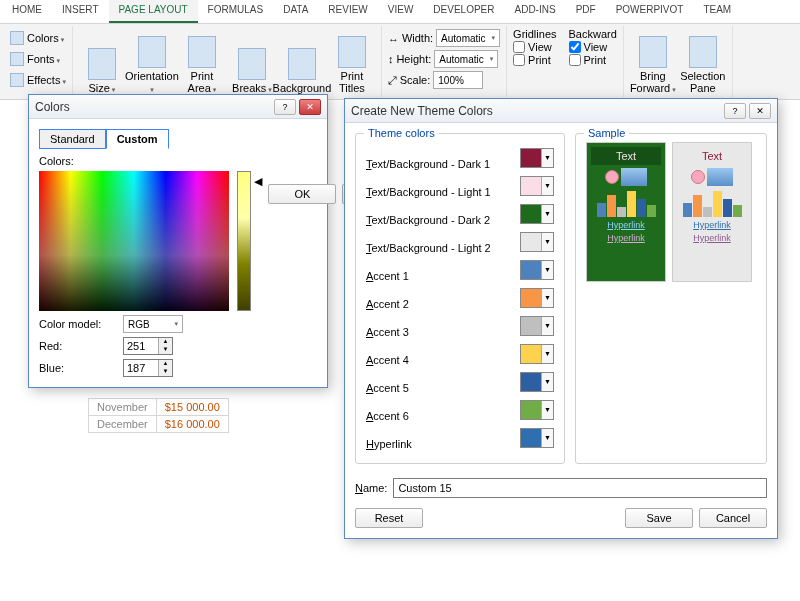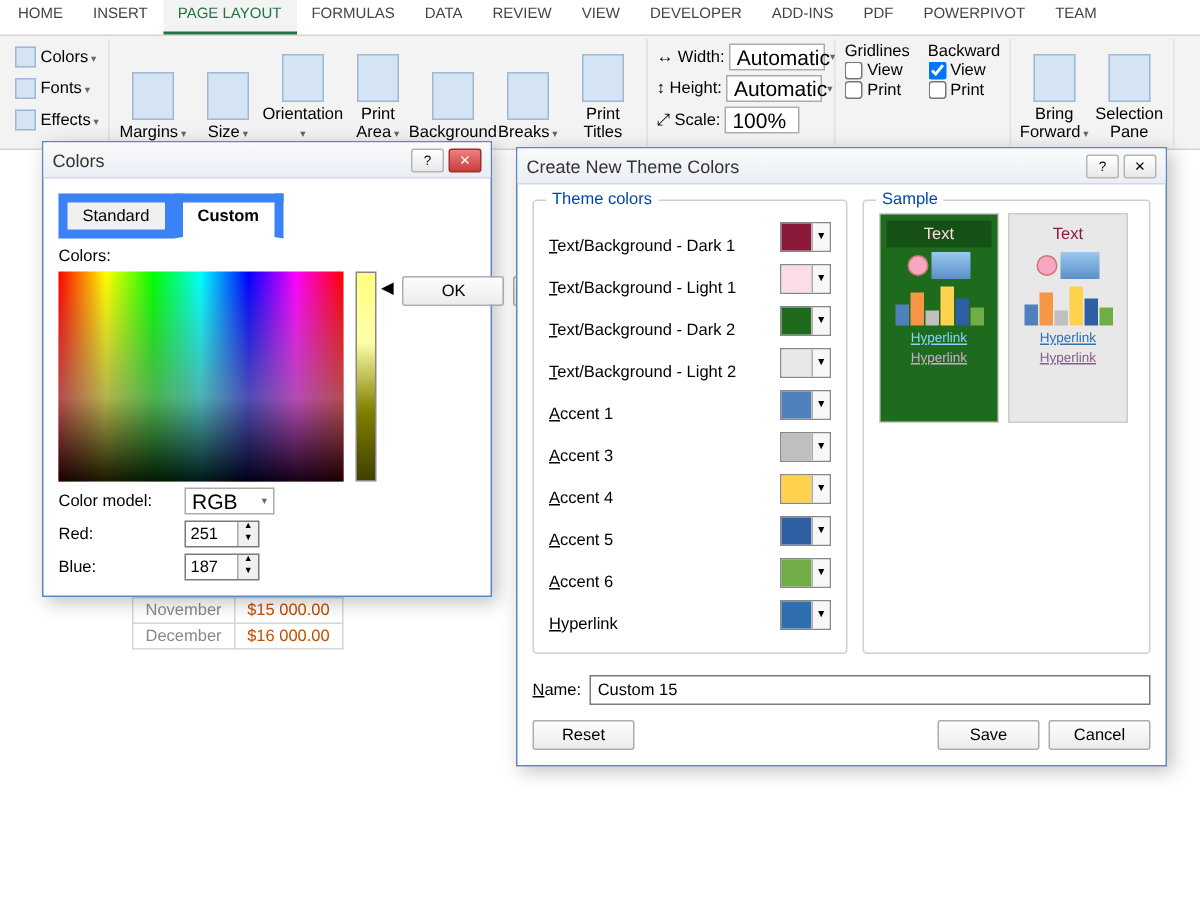--- a/index.html
+++ b/index.html
@@ -11,21 +11,21 @@
 .ribbon-tab.active { color: #217346; border-bottom: 2px solid #217346; background: #f3f3f3; }
 
 
 .ribbon { display: flex; background: #f3f3f3; border-bottom: 1px solid #d4d4d4; height: 76px; padding: 2px 4px; }
 .ribbon-group { display: flex; flex-direction: column; align-items: center; border-right: 1px solid #e0e0e0; padding: 2px 6px; }
 .ribbon-row { display: flex; align-items: center; gap: 4px; }
 .ribbon-big { display: flex; flex-direction: column; align-items: center; justify-content: flex-end; width: 46px; height: 66px; cursor: pointer; font-size: 10px; text-align: center; line-height: 1.1; }
 .ribbon-big .ico { width: 28px; height: 32px; margin-bottom: 2px; }
 .ribbon-small { display: flex; flex-direction: column; gap: 1px; font-size: 10px; }
 .ribbon-line { display: flex; align-items: center; gap: 3px; height: 20px; }
-.dd { border: 1px solid #ababab; background: #fff; padding: 1px 4px; font-size: 14px; height: 18px; display: inline-flex; align-items: center; justify-content: space-between; }
+.dd { border: 1px solid #ababab; background: #fff; padding: 1px 4px; font-size: 10px; height: 18px; display: inline-flex; align-items: center; justify-content: space-between; }
 .chk { display: flex; align-items: center; gap: 3px; }
 input[type=checkbox] { width: 12px; height: 12px; }
 .arrow-dn::after { content: " \25BE"; font-size: 7px; color: #666; }
 
 
 .sheet { position: absolute; top: 398px; left: 88px; }
 .sheet table { border-collapse: collapse; }
 .sheet td { border: 1px solid #d6d6d6; padding: 2px 8px; font-size: 11px; text-align: right; }
 .sheet td:first-child { text-align: left; color: #888; }
 
@@ -34,21 +34,21 @@
 .dialog .titlebar { background: linear-gradient(#fafafa,#eaeef5); height: 24px; display: flex; align-items: center; padding: 0 6px; border-bottom: 1px solid #cfd6e6; }
 .dialog .titlebar .ttl { flex: 1; font-size: 12px; color: #333; }
 .winbtn { width: 22px; height: 16px; border: 1px solid #b5b5b5; border-radius: 2px; margin-left: 3px; display: flex; align-items: center; justify-content: center; font-size: 9px; background: linear-gradient(#fff,#e8e8e8); }
 .winbtn.close { background: linear-gradient(#f08080,#c93c3c); color: #fff; border-color: #a03030; }
 .d-body { padding: 10px; }
 
 .btn { border: 1px solid #acacac; background: linear-gradient(#fdfdfd,#ececec); padding: 3px 14px; border-radius: 2px; min-width: 68px; text-align: center; cursor: pointer; font-size: 11px; }
 
 
 .tabs { display: flex; margin-bottom: 6px; }
-.tab { padding: 3px 10px; border: 6px solid #3b82f6; background: #f0f0f0; font-size: 11px; }
+.tab { padding: 3px 10px; border: 1px solid #3b82f6; background: #f0f0f0; font-size: 11px; }
 .tab.active { background: #fff; border-bottom: 1px solid #fff; font-weight: bold; }
 .color-area { position: relative; width: 190px; height: 140px; background: linear-gradient(to right, #f00,#ff0,#0f0,#0ff,#00f,#f0f,#f00); }
 .color-area::after { content:""; position:absolute; inset:0; background: linear-gradient(to bottom, rgba(255,255,255,0) 0%, rgba(128,128,128,0.6) 60%, rgba(0,0,0,0.9) 100%); }
 .hue-bar { width: 14px; height: 140px; background: linear-gradient(to bottom, #ffff80, #ffffaa, #808000, #404000); border: 1px solid #888; margin-left: 8px; }
 .field-row { display: flex; align-items: center; gap: 6px; margin-top: 4px; }
 .field-row label { width: 78px; text-decoration: underline; text-decoration-color: transparent; }
 .spin { border: 1px solid #7a7a7a; width: 50px; height: 18px; display: flex; }
 .spin input { border: none; width: 34px; font-size: 11px; text-align: left; padding-left: 3px; }
 .spin .sb { width: 14px; display: flex; flex-direction: column; }
 .spin .sb div { flex:1; border-left:1px solid #aaa; font-size:6px; text-align:center; background:#f0f0f0; }
@@ -114,42 +114,38 @@
       <div class="ribbon-line">
           <span class="ico icofake" style="width:14px;height:14px"></span>
           <span class="arrow-dn">Effects</span>
         </div>
     </div>
   </div>
   <div class="ribbon-group">
     <div class="ribbon-row">
       <div class="ribbon-big">
           <div class="ico icofake"></div>
-          <span class="arrow-dn">Margins</span>
-        </div>
-      <div class="ribbon-big">
-          <div class="ico icofake"></div>
           <span class="arrow-dn">Size</span>
         </div>
       <div class="ribbon-big">
           <div class="ico icofake"></div>
           <span class="arrow-dn">Orientation</span>
         </div>
       <div class="ribbon-big">
           <div class="ico icofake"></div>
           <span class="arrow-dn" style="white-space:pre">Print
 Area</span>
         </div>
       <div class="ribbon-big">
           <div class="ico icofake"></div>
+          <span class="arrow-dn">Breaks</span>
+        </div>
+      <div class="ribbon-big">
+          <div class="ico icofake"></div>
           <span>Background</span>
-        </div>
-      <div class="ribbon-big">
-          <div class="ico icofake"></div>
-          <span class="arrow-dn">Breaks</span>
         </div>
       <div class="ribbon-big">
           <div class="ico icofake"></div>
           <span style="white-space:pre">Print
 Titles</span>
         </div>
     </div>
   </div>
   <div class="ribbon-group">
     <div class="ribbon-small">
@@ -326,20 +322,27 @@
               </div>
             </div>
             <div class="tc-row">
               <label><span style="text-decoration:underline">A</span>ccent 1</label>
               <div class="swatch-dd">
                 <div class="sw" style="background:#4f81bd"></div>
                 <div class="ar">▼</div>
               </div>
             </div>
             <div class="tc-row">
+              <label><span style="text-decoration:underline">A</span>ccent 2</label>
+              <div class="swatch-dd">
+                <div class="sw" style="background:#f79646"></div>
+                <div class="ar">▼</div>
+              </div>
+            </div>
+            <div class="tc-row">
               <label><span style="text-decoration:underline">A</span>ccent 3</label>
               <div class="swatch-dd">
                 <div class="sw" style="background:#bfbfbf"></div>
                 <div class="ar">▼</div>
               </div>
             </div>
             <div class="tc-row">
               <label><span style="text-decoration:underline">A</span>ccent 4</label>
               <div class="swatch-dd">
                 <div class="sw" style="background:#ffd24d"></div>

